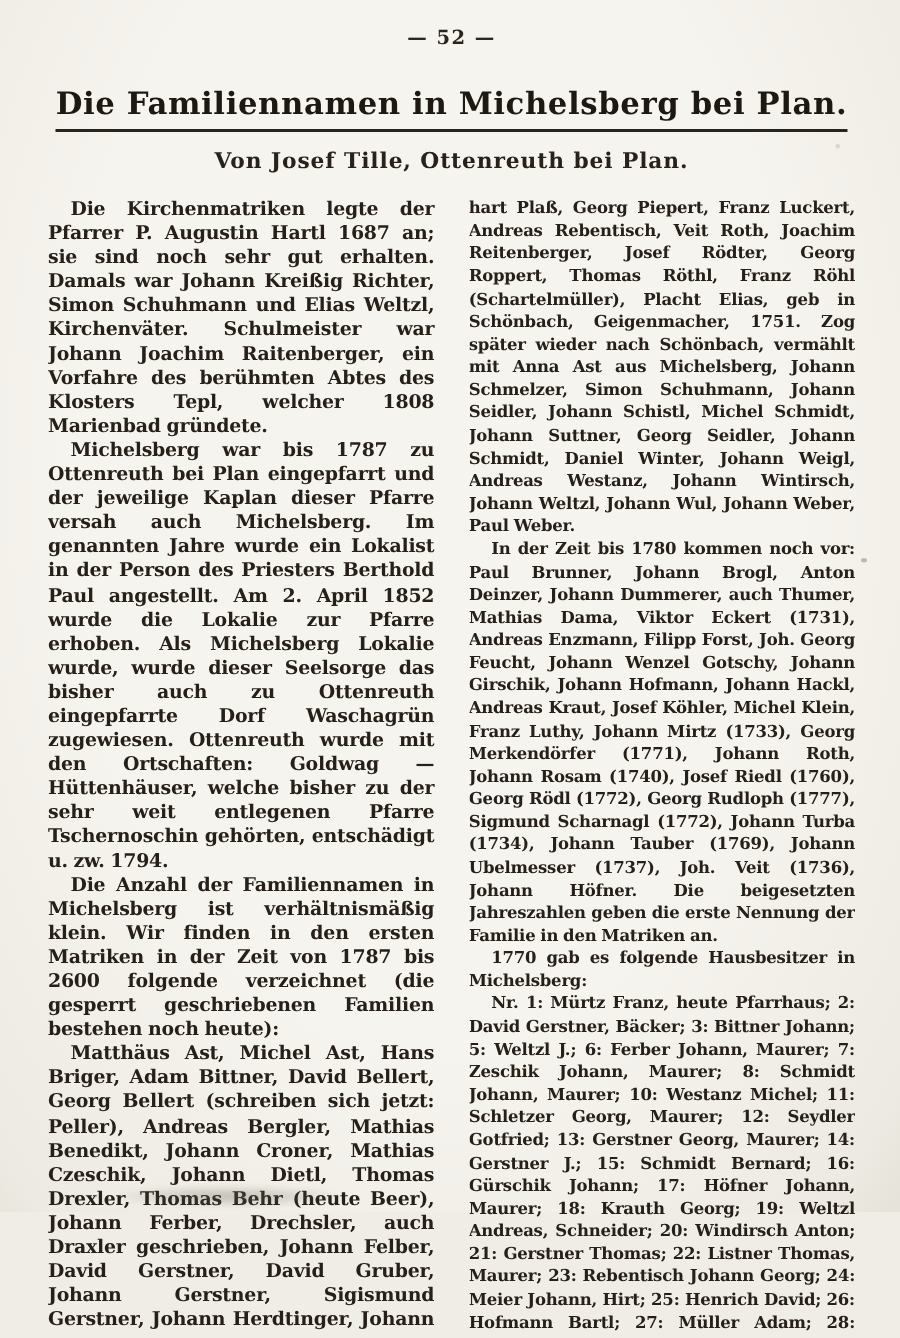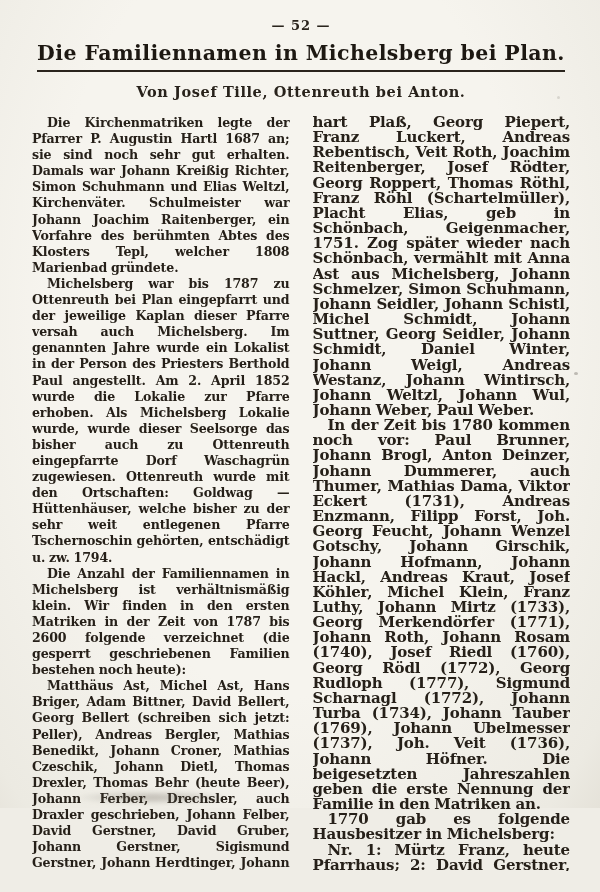--- a/index.html
+++ b/index.html
@@ -17,21 +17,21 @@
     box-sizing: border-box;
     padding: 18px 30px 0 32px;
   }
   .page-number {
     text-align: center;
     font-size: 13px;
     font-weight: 600;
     letter-spacing: 1px;
     color: #2a241d;
   }
-  .title-wrap { text-align: center; margin-top: 8px; }
+  .title-wrap { text-align: center; margin-top: 24px; }
   .title {
     display: inline-block;
     margin: 0;
     font-size: 20.5px;
     font-weight: 700;
     letter-spacing: 0.4px;
     color: #1d1812;
     border-bottom: 2px solid #2a241d;
     padding-bottom: 5px;
   }
@@ -48,21 +48,21 @@
     gap: 23px;
     margin-top: 15px;
     height: 756px;
   }
   .col {
     flex: 1 1 0;
     overflow: hidden;
     text-align: justify;
   }
   .col.left  { font-size: 12.6px; line-height: 16.1px; }
-  .col.right { font-size: 15px; line-height: 15.15px; }
+  .col.right { font-size: 11px; line-height: 15.15px; }
   .col p {
     margin: 0;
     font-weight: 600;
     color: #262019;
     text-align: justify;
     word-spacing: -0.4px;
     letter-spacing: -0.15px;
   }
   .col p.indent { text-indent: 15px; }
   .smudge {
@@ -85,21 +85,21 @@
 </head>
 <body>
 
 <div class="page">
   <div class="page-number">— 52 —</div>
 
   <div class="title-wrap">
     <h1 class="title">Die Familiennamen in Michelsberg bei Plan.</h1>
   </div>
 
-  <div class="byline">Von Josef Tille, Ottenreuth bei Anton.</div>
+  <div class="byline">Von Josef Tille, Ottenreuth bei Plan.</div>
 
   <div class="columns">
     <div class="col left">
         <p class="indent">Die Kirchenmatriken legte der Pfarrer P. Augustin Hartl 1687 an; sie sind noch sehr gut erhalten. Damals war Johann Kreißig Richter, Simon Schuhmann und Elias Weltzl, Kirchenväter. Schulmeister war Johann Joachim Raitenberger, ein Vorfahre des berühmten Abtes des Klosters Tepl, welcher 1808 Marienbad gründete.</p>
         <p class="indent">Michelsberg war bis 1787 zu Ottenreuth bei Plan eingepfarrt und der jeweilige Kaplan dieser Pfarre versah auch Michelsberg. Im genannten Jahre wurde ein Lokalist in der Person des Priesters Berthold Paul angestellt. Am 2. April 1852 wurde die Lokalie zur Pfarre erhoben. Als Michelsberg Lokalie wurde, wurde dieser Seelsorge das bisher auch zu Ottenreuth eingepfarrte Dorf Waschagrün zugewiesen. Ottenreuth wurde mit den Ortschaften: Goldwag — Hüttenhäuser, welche bisher zu der sehr weit entlegenen Pfarre Tschernoschin gehörten, entschädigt u. zw. 1794.</p>
         <p class="indent">Die Anzahl der Familiennamen in Michelsberg ist verhältnismäßig klein. Wir finden in den ersten Matriken in der Zeit von 1787 bis 2600 folgende verzeichnet (die gesperrt geschriebenen Familien bestehen noch heute):</p>
         <p class="indent">Matthäus Ast, Michel Ast, Hans Briger, Adam Bittner, David Bellert, Georg Bellert (schreiben sich jetzt: Peller), Andreas Bergler, Mathias Benedikt, Johann Croner, Mathias Czeschik, Johann Dietl, Thomas Drexler, Thomas Behr (heute Beer), Johann Ferber, Drechsler, auch Draxler geschrieben, Johann Felber, David Gerstner, David Gruber, Johann Gerstner, Sigismund Gerstner, Johann Herdtinger, Johann Adam Haibl, Johann Henrich, Georg Himmel, Georg Krauß, Michel Knol, Johann Leitner, Johann Müller, Jakob Mertz, Johann Wolfgang Manner, Johann Heinrich Mirtz, Thomas Nahrhaft, Andreas Ott, Johann Georg Pla, auch Plaha, Lin-</p>
       </div>
     <div class="col right">
         <p class="">hart Plaß, Georg Piepert, Franz Luckert, Andreas Rebentisch, Veit Roth, Joachim Reitenberger, Josef Rödter, Georg Roppert, Thomas Röthl, Franz Röhl (Schartelmüller), Placht Elias, geb in Schönbach, Geigenmacher, 1751. Zog später wieder nach Schönbach, vermählt mit Anna Ast aus Michelsberg, Johann Schmelzer, Simon Schuhmann, Johann Seidler, Johann Schistl, Michel Schmidt, Johann Suttner, Georg Seidler, Johann Schmidt, Daniel Winter, Johann Weigl, Andreas Westanz, Johann Wintirsch, Johann Weltzl, Johann Wul, Johann Weber, Paul Weber.</p>

